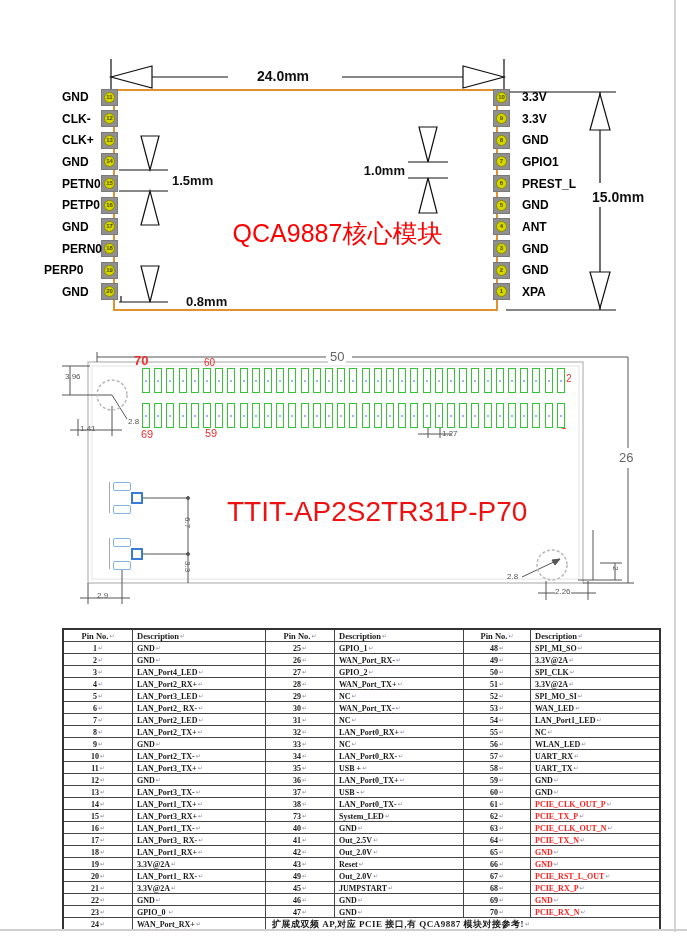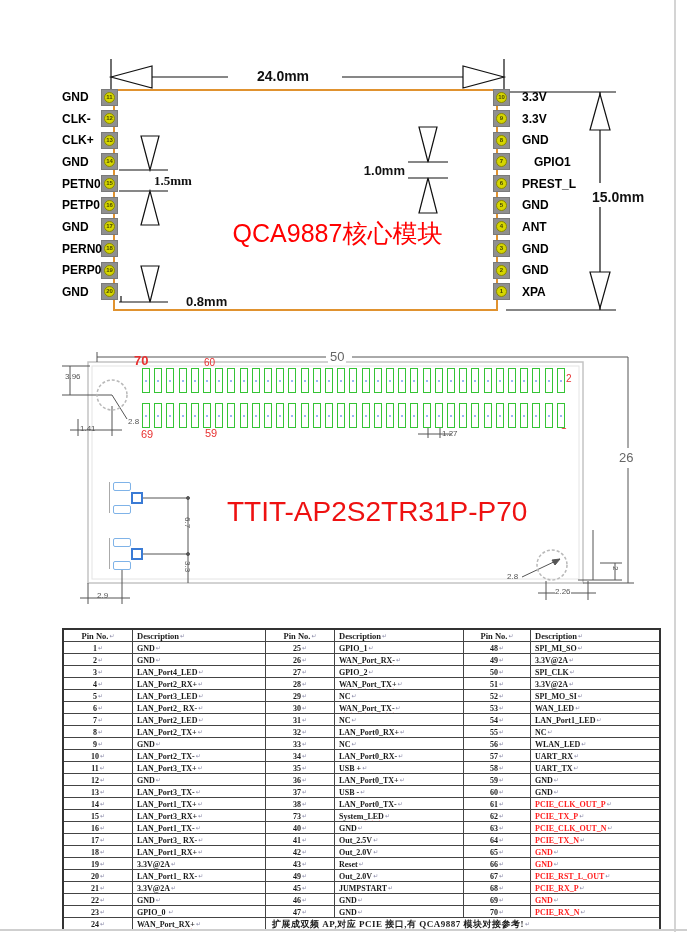--- a/index.html
+++ b/index.html
@@ -111,21 +111,21 @@
       <path d="M593,530 V580 M578,580 H622 M600,563 H622 M615,563 V580"></path>
     </g>
 
     <circle cx="112" cy="395" r="15" fill="none" stroke="#b8b8b8" stroke-width="1.5" stroke-dasharray="3 2"></circle>
     <circle cx="552" cy="565" r="15" fill="none" stroke="#b8b8b8" stroke-width="1.5" stroke-dasharray="3 2"></circle>
   </svg>
 
   <div class="abs" style="z-index:3;">
     <div class="dimlabel" style="left:233px;top:68px;width:100px;text-align:center;">24.0mm</div>
     <div class="dimlabel" style="left:592px;top:189px;">15.0mm</div>
-    <div class="dimlabel" style="left:154px;top:173px;font-size:13px;font-family:Liberation Serif, serif;">1.5mm</div>
+    <div class="dimlabel" style="left:172px;top:173px;font-size:13px;">1.5mm</div>
     <div class="dimlabel" style="left:360px;top:163px;width:45px;text-align:right;font-size:13px;">1.0mm</div>
     <div class="dimlabel" style="left:186px;top:294px;font-size:13px;">0.8mm</div>
     <div class="module-title">QCA9887核心模块</div>
     <div id="module-pins">
         <div class="pinsq" style="left: 101px; top: 88.5px;"></div>
         <div class="pincirc" style="left: 104px; top: 91.5px;">11</div>
         <div class="pinlabel" style="left: 62px; top: 90px;">GND</div>
         <div class="pinsq" style="left: 101px; top: 110.15px;"></div>
         <div class="pincirc" style="left: 104px; top: 113.15px;">12</div>
         <div class="pinlabel" style="left: 62px; top: 111.65px;">CLK-</div>
@@ -142,36 +142,36 @@
         <div class="pincirc" style="left: 104px; top: 199.75px;">16</div>
         <div class="pinlabel" style="left: 62px; top: 198.25px;">PETP0</div>
         <div class="pinsq" style="left: 101px; top: 218.4px;"></div>
         <div class="pincirc" style="left: 104px; top: 221.4px;">17</div>
         <div class="pinlabel" style="left: 62px; top: 219.9px;">GND</div>
         <div class="pinsq" style="left: 101px; top: 240.05px;"></div>
         <div class="pincirc" style="left: 104px; top: 243.05px;">18</div>
         <div class="pinlabel" style="left: 62px; top: 241.55px;">PERN0</div>
         <div class="pinsq" style="left: 101px; top: 261.7px;"></div>
         <div class="pincirc" style="left: 104px; top: 264.7px;">19</div>
-        <div class="pinlabel" style="left: 62px; top: 263.2px;">PERP0</div>
+        <div class="pinlabel" style="left: 44px; top: 263.2px;">PERP0</div>
         <div class="pinsq" style="left: 101px; top: 283.35px;"></div>
         <div class="pincirc" style="left: 104px; top: 286.35px;">20</div>
         <div class="pinlabel" style="left: 62px; top: 284.85px;">GND</div>
         <div class="pinsq" style="left: 493px; top: 88.5px;"></div>
         <div class="pincirc" style="left: 496px; top: 91.5px;">10</div>
         <div class="pinlabel" style="left: 522px; top: 90px;">3.3V</div>
         <div class="pinsq" style="left: 493px; top: 110.15px;"></div>
         <div class="pincirc" style="left: 496px; top: 113.15px;">9</div>
         <div class="pinlabel" style="left: 522px; top: 111.65px;">3.3V</div>
         <div class="pinsq" style="left: 493px; top: 131.8px;"></div>
         <div class="pincirc" style="left: 496px; top: 134.8px;">8</div>
         <div class="pinlabel" style="left: 522px; top: 133.3px;">GND</div>
         <div class="pinsq" style="left: 493px; top: 153.45px;"></div>
         <div class="pincirc" style="left: 496px; top: 156.45px;">7</div>
-        <div class="pinlabel" style="left: 522px; top: 154.95px; margin-left: 12px;">GPIO1</div>
+        <div class="pinlabel" style="left: 522px; top: 154.95px;">GPIO1</div>
         <div class="pinsq" style="left: 493px; top: 175.1px;"></div>
         <div class="pincirc" style="left: 496px; top: 178.1px;">6</div>
         <div class="pinlabel" style="left: 522px; top: 176.6px;">PREST_L</div>
         <div class="pinsq" style="left: 493px; top: 196.75px;"></div>
         <div class="pincirc" style="left: 496px; top: 199.75px;">5</div>
         <div class="pinlabel" style="left: 522px; top: 198.25px;">GND</div>
         <div class="pinsq" style="left: 493px; top: 218.4px;"></div>
         <div class="pincirc" style="left: 496px; top: 221.4px;">4</div>
         <div class="pinlabel" style="left: 522px; top: 219.9px;">ANT</div>
         <div class="pinsq" style="left: 493px; top: 240.05px;"></div>

